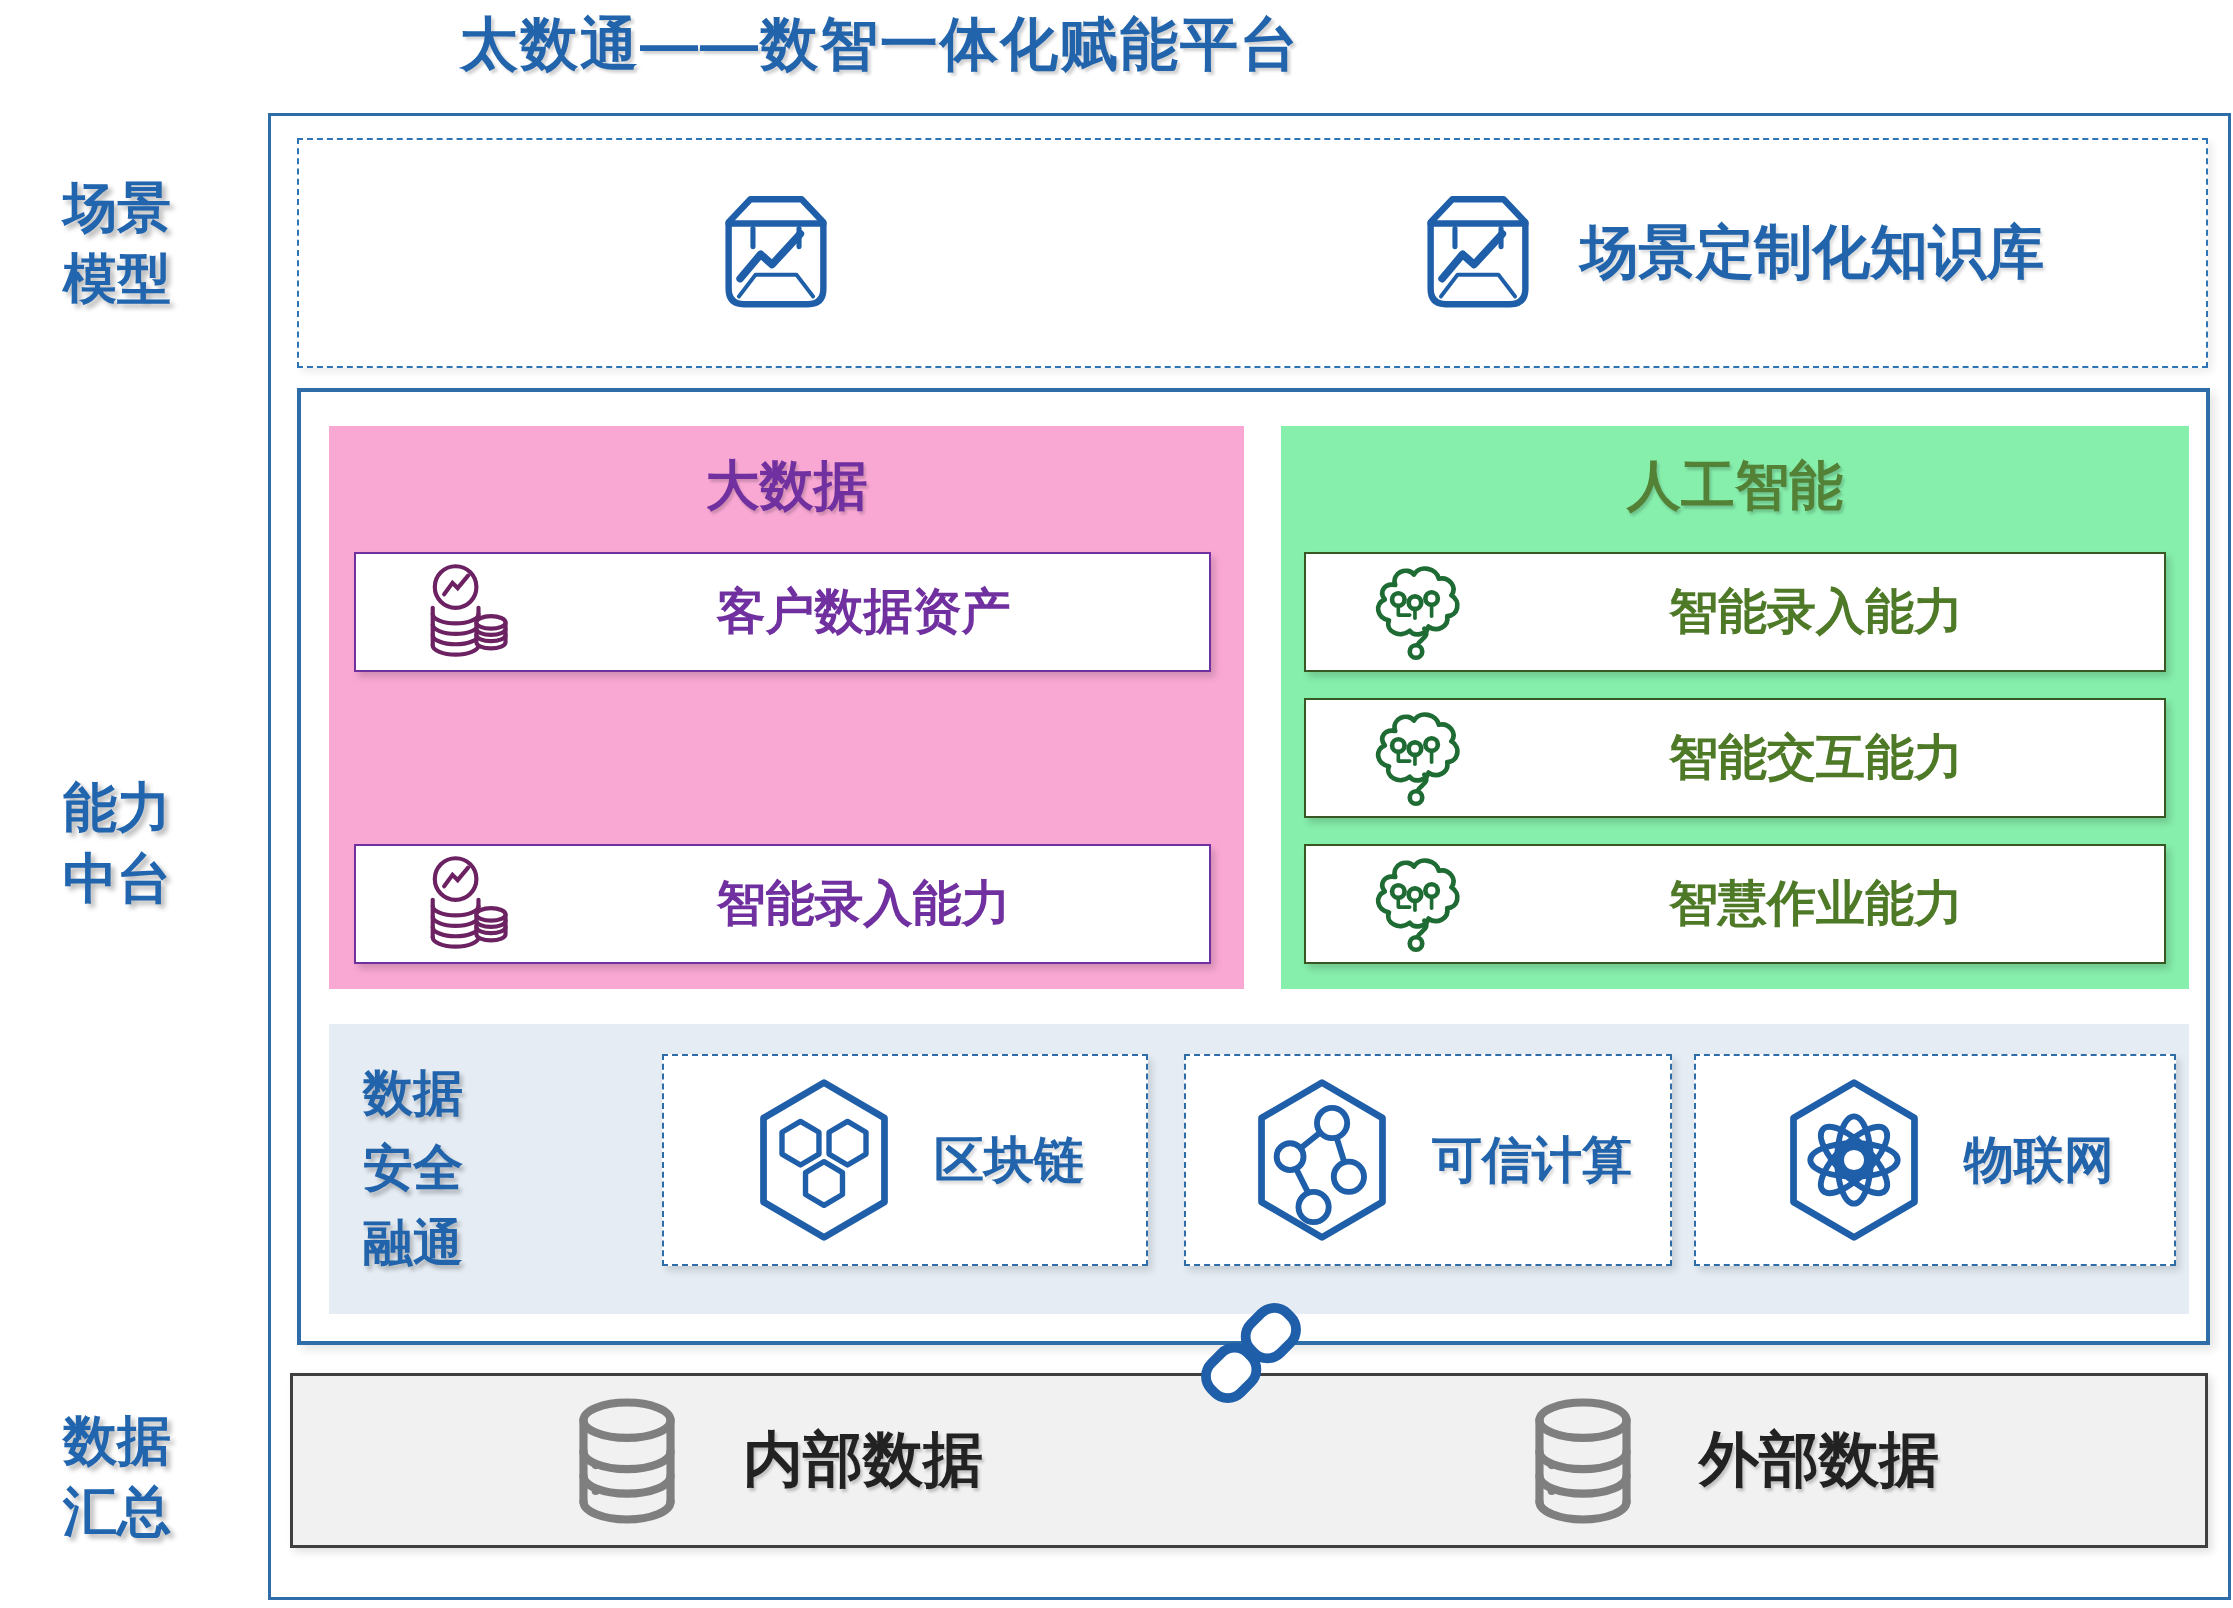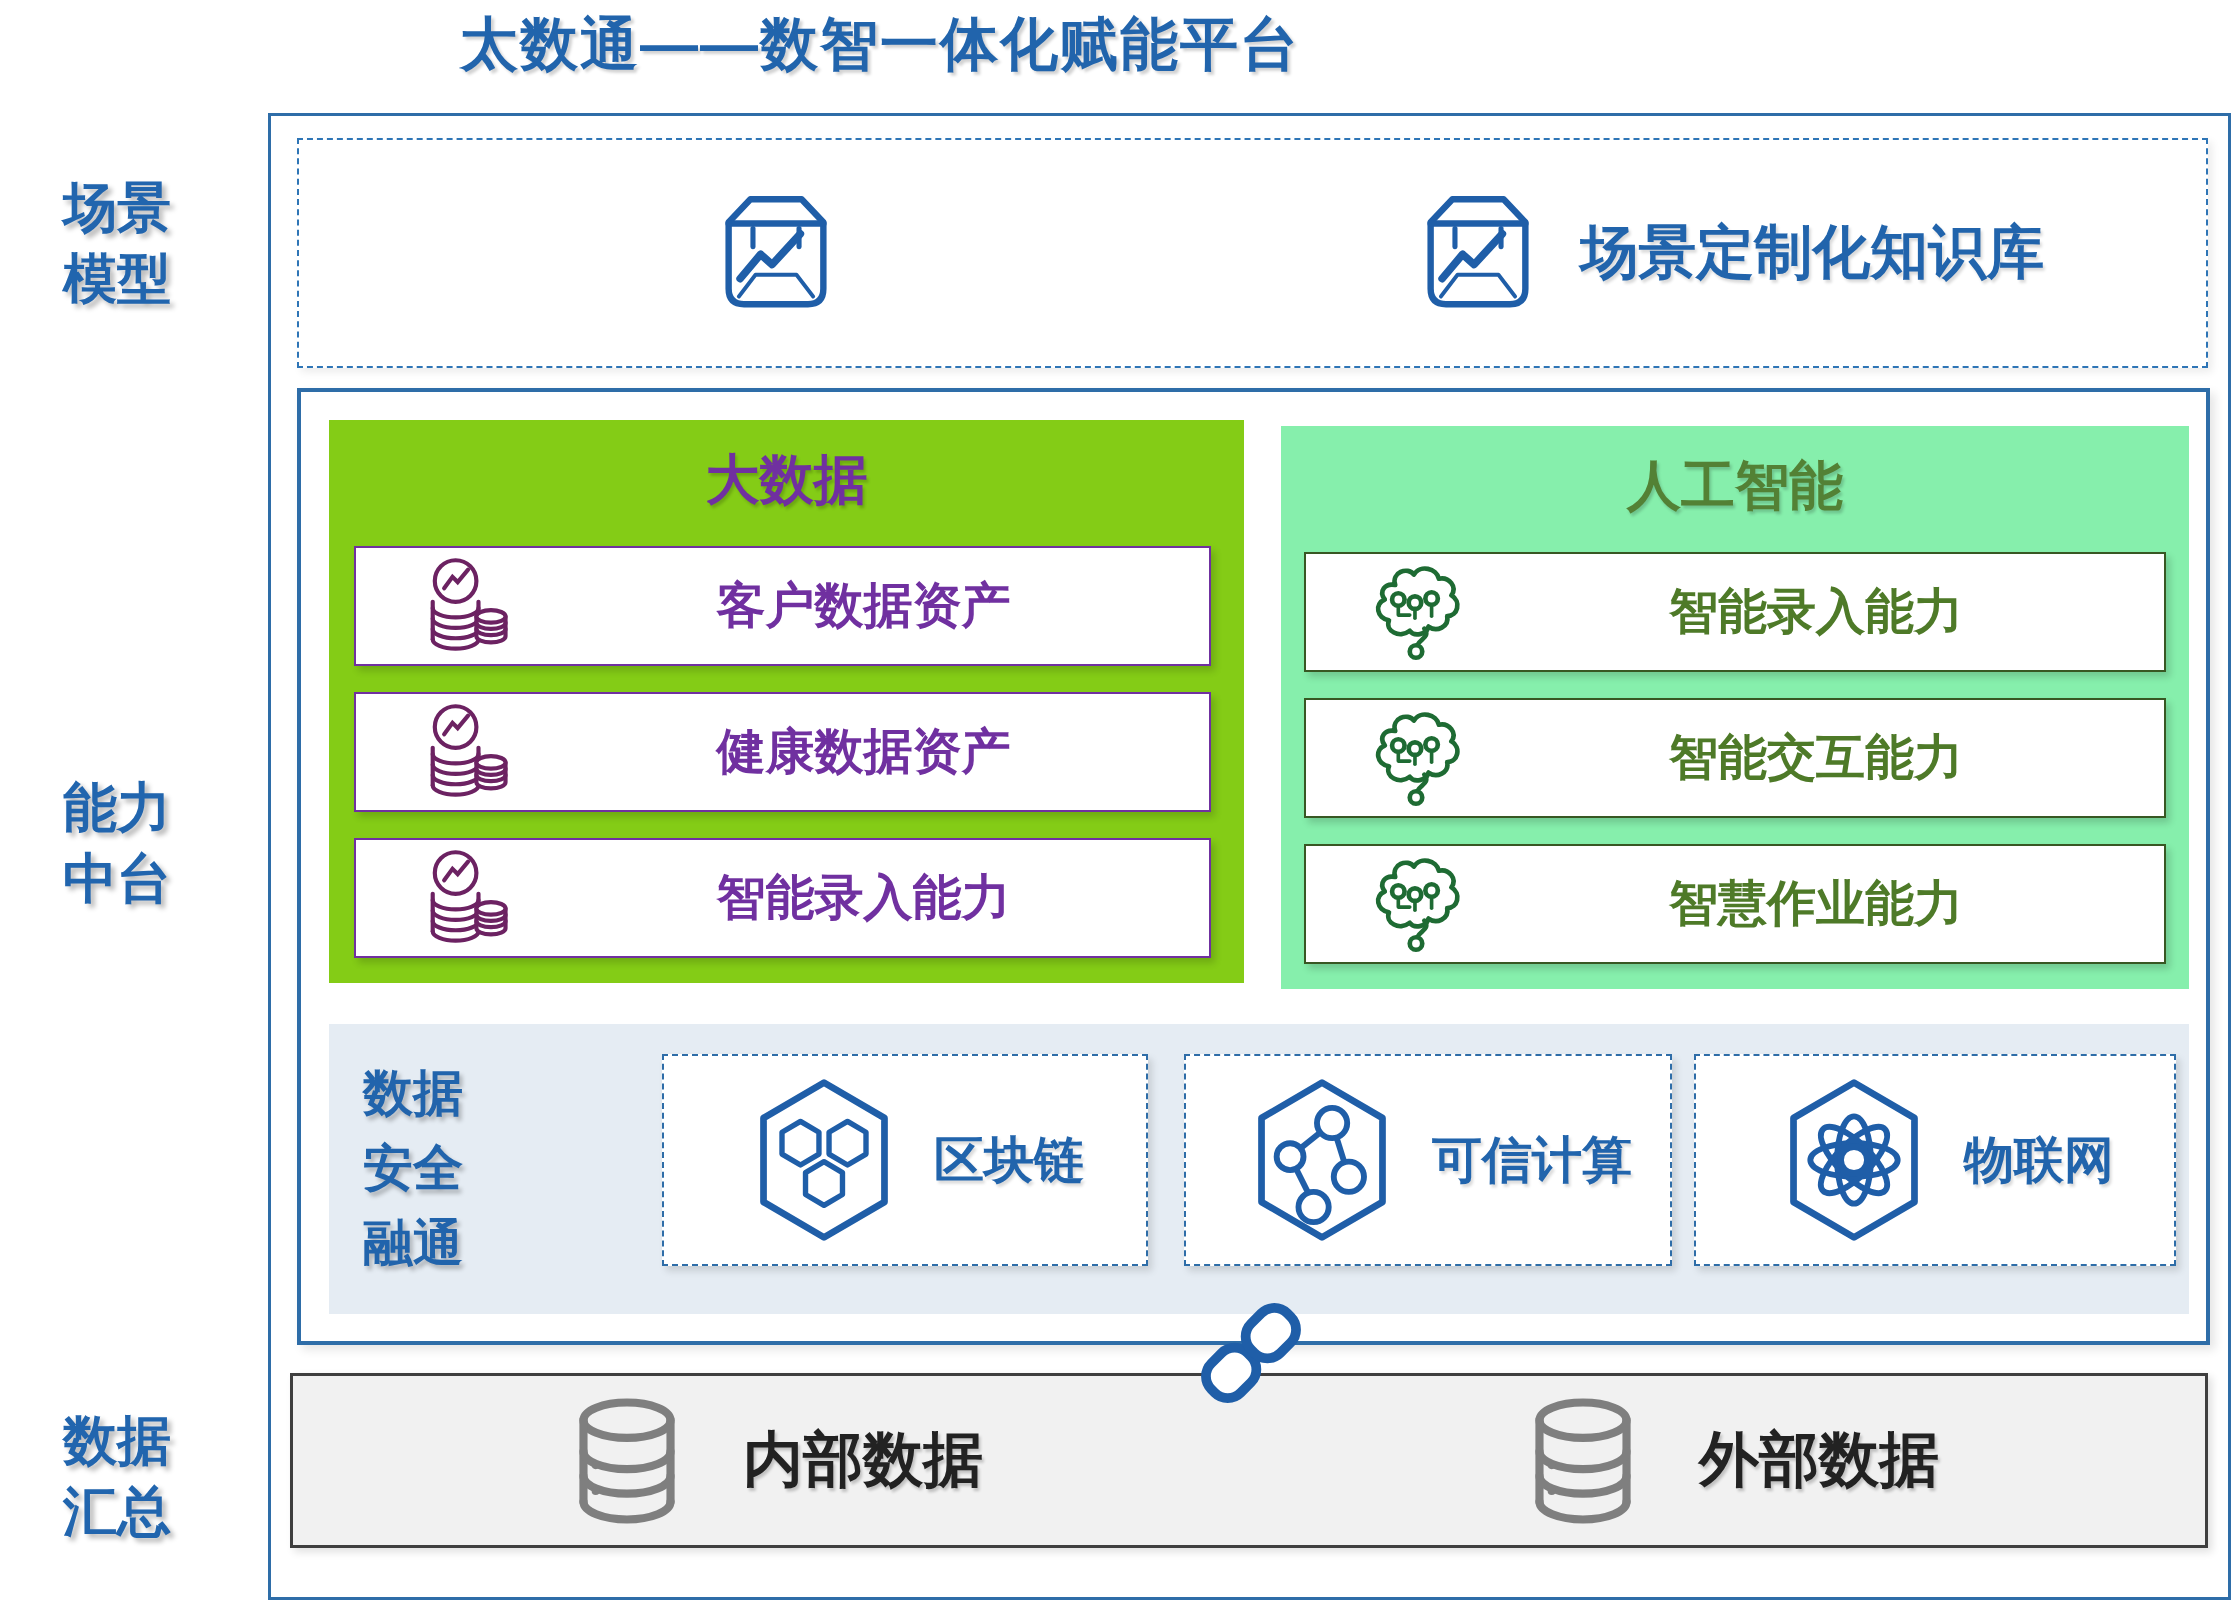--- a/index.html
+++ b/index.html
@@ -35,21 +35,21 @@
     display:flex;align-items:center;box-shadow:4px 4px 8px rgba(0,0,0,0.08);
   }
   .scene-item{flex:1;display:flex;align-items:center;justify-content:center;gap:38px;}
   .scene-item .label{font-size:58px;font-weight:800;color:#2164AC;text-shadow:2px 3px 3px rgba(0,0,0,0.15);}
   
   #capability-section{
     left:297px;top:388px;width:1913px;height:957px;box-sizing:border-box;
     border:4px solid #2E6DA8;background:#fff;box-shadow:5px 5px 9px rgba(0,0,0,0.10);
   }
   .panel{position:absolute;box-sizing:border-box;}
-  #bigdata-panel{left:28px;top:28px;width:915px;height:563px;background:#84cc16;}
+  #bigdata-panel{left:28px;top:34px;width:915px;height:563px;background:#f9a8d4;}
   #ai-panel{left:980px;top:34px;width:908px;height:563px;background:#86efac;}
   .panel-title{position:absolute;left:0;top:24px;width:100%;text-align:center;
     font-size:54px;font-weight:800;text-shadow:2px 3px 3px rgba(0,0,0,0.18);}
   #bigdata-panel .panel-title{color:#7030A0;}
   #ai-panel .panel-title{color:#538135;}
   .cap-row{
     position:absolute;left:25px;right:33px;height:120px;background:#fff;
     display:flex;align-items:center;box-shadow:4px 5px 7px rgba(0,0,0,0.16);
     box-sizing:border-box;
   }
@@ -148,39 +148,20 @@
             <path d="M29 33 L37 22 L42 27 L52 15"></path>
             <path d="M60 60 V79 a14 6 0 0 0 28 0 V60" fill="#fff"></path>
             <ellipse cx="74" cy="60" rx="14" ry="6" fill="#fff"></ellipse>
             <path d="M60 66 a14 6 0 0 0 28 0"></path>
             <path d="M60 72 a14 6 0 0 0 28 0"></path>
           </svg>
         </span>
         <span class="row-label">客户数据资产</span>
       </div>
 
-      <div class="cap-row row-2">
-        <span class="row-icon">
-          <svg width="104" height="104" viewBox="0 0 100 100" fill="none" stroke="#6C2262" stroke-width="4" stroke-linecap="round">
-            <path d="M18 46 V82"></path>
-              <path d="M62 46 V82"></path>
-            <path d="M18 82 a22 9 0 0 0 44 0"></path>
-            <path d="M18 52 a22 9 0 0 0 44 0"></path>
-            <path d="M18 62 a22 9 0 0 0 44 0"></path>
-            <path d="M18 72 a22 9 0 0 0 44 0"></path>
-            <circle cx="40" cy="26" r="20" fill="#fff"></circle>
-            <path d="M29 33 L37 22 L42 27 L52 15"></path>
-            <path d="M60 60 V79 a14 6 0 0 0 28 0 V60" fill="#fff"></path>
-            <ellipse cx="74" cy="60" rx="14" ry="6" fill="#fff"></ellipse>
-            <path d="M60 66 a14 6 0 0 0 28 0"></path>
-            <path d="M60 72 a14 6 0 0 0 28 0"></path>
-          </svg>
-        </span>
-        <span class="row-label">健康数据资产</span>
-      </div>
 
       <div class="cap-row row-3">
         <span class="row-icon">
           <svg width="104" height="104" viewBox="0 0 100 100" fill="none" stroke="#6C2262" stroke-width="4" stroke-linecap="round">
             <path d="M18 46 V82"></path>
               <path d="M62 46 V82"></path>
             <path d="M18 82 a22 9 0 0 0 44 0"></path>
             <path d="M18 52 a22 9 0 0 0 44 0"></path>
             <path d="M18 62 a22 9 0 0 0 44 0"></path>
             <path d="M18 72 a22 9 0 0 0 44 0"></path>

